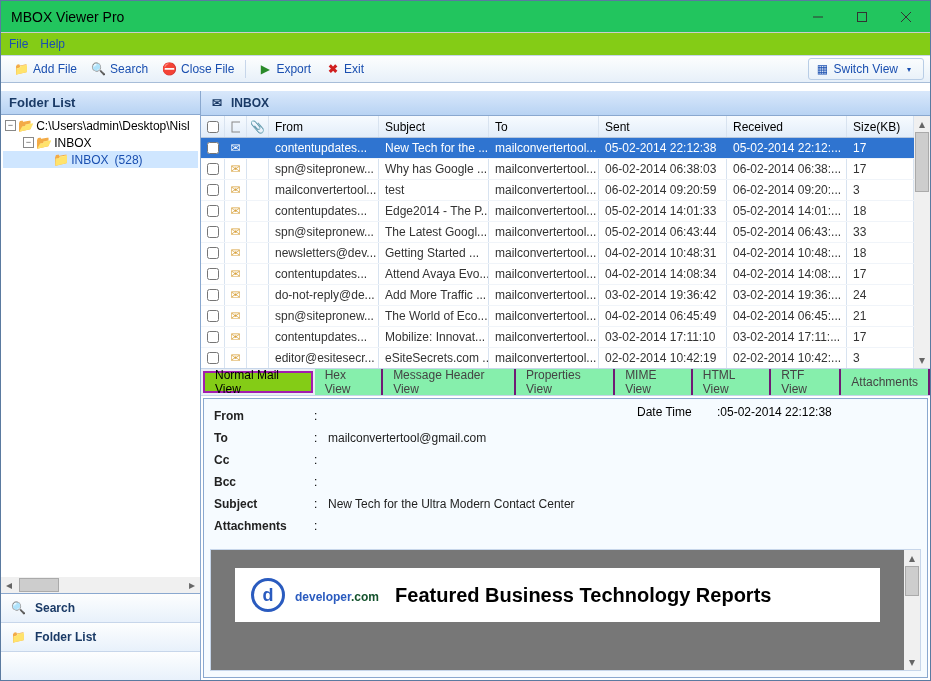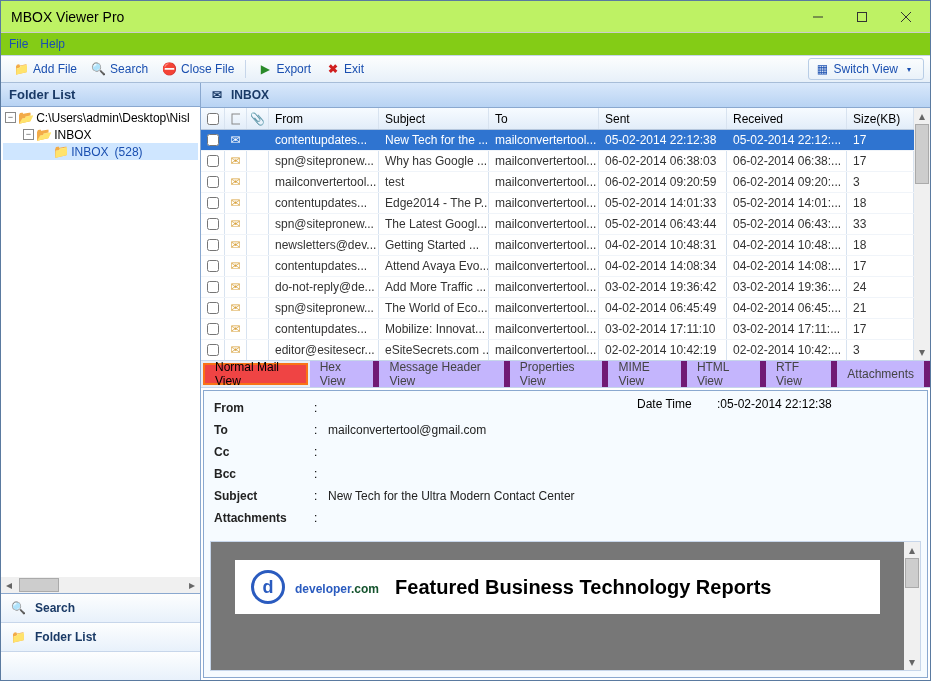--- a/index.html
+++ b/index.html
@@ -1,27 +1,27 @@
 <!DOCTYPE html>
 <html><head>
 <meta charset="utf-8">
 <style>
 * { box-sizing: border-box; margin: 0; padding: 0; font-family: "Segoe UI", Tahoma, sans-serif; font-size: 12px; }
 body { background: #fff; width: 931px; height: 681px; overflow: hidden; border: 1px solid #5a7aa0; display: flex; flex-direction: column; }
-.titlebar { height: 32px; display: flex; align-items: center; padding: 0 2px 0 10px; background: #bef264; border-bottom: 1px solid #ccc; }
+.titlebar { height: 32px; display: flex; align-items: center; padding: 0 2px 0 10px; background: #22c55e; border-bottom: 1px solid #ccc; }
 .titlebar .title { font-size: 14px; flex: 1; }
 .titlebar .win-btn { width: 44px; height: 28px; display: flex; align-items: center; justify-content: center; color: #333; }
 .menubar { height: 22px; display: flex; align-items: center; padding: 0 8px; gap: 12px; color: #1a4fb0; background: #84cc16; }
 .menubar span { cursor: default; }
 .toolbar { height: 28px; display: flex; align-items: center; background: linear-gradient(#fdfefe,#e7f0f9); border-top: 1px solid #c7d6ea; border-bottom: 1px solid #a7bdd8; padding: 0 6px; }
 .toolbar .tbtn { display: flex; align-items: center; gap: 3px; padding: 2px 6px; color: #1a4fb0; cursor: default; border: 1px solid transparent; border-radius: 3px; }
 .toolbar .sep { width: 1px; height: 18px; background: #c7d6ea; margin: 0 4px; }
 .toolbar .spacer { flex: 1; }
 .ico { width: 16px; height: 16px; display: inline-flex; align-items: center; justify-content: center; font-size: 12px; }
-.main { flex: 1; display: flex; min-height: 0; }
+.main { flex: 1; display: flex; min-height: 0; margin-top: 8px; }
 .left-panel { width: 200px; display: flex; flex-direction: column; border-right: 1px solid #8aa8cf; }
 .panel-header { background: linear-gradient(#d9e8fb,#b8d3f3); padding: 4px 8px; color: #1a3a66; font-weight: bold; font-size: 13px; border-bottom: 1px solid #8aa8cf; }
 .tree { flex: 1; background: #fff; padding: 2px; overflow: auto; position: relative; }
 .tree-row { display: flex; align-items: center; gap: 2px; padding: 1px 0; white-space: nowrap; }
 .tree-row .twisty { width: 11px; height: 11px; display: inline-flex; align-items: center; justify-content: center; border: 1px solid #888; font-size: 9px; line-height: 1; color: #555; }
 .tree-row .folder { color: #e7b94c; font-size: 13px; }
 .tree-row.selected { background: #cfe6ff; }
 .tree-row.selected .label { color: #1a4fb0; }
 .tree .hscroll { position: absolute; bottom: 0; left: 0; right: 0; height: 16px; background: #f0f0f0; display: flex; align-items: center; }
 .tree .hscroll .thumb { height: 14px; width: 40px; background: #cdcdcd; border: 1px solid #aaa; margin-left: 2px; }
@@ -47,22 +47,22 @@
 .grid-row { display: flex; height: 21px; align-items: center; border-bottom: 1px solid #f0f4f9; color: #333; }
 .grid-row.selected { background: #2f74d0; color: #fff; }
 .grid-row.selected .gc { border-right-color: transparent; }
 .envelope { font-size: 12px; color: #d9a441; }
 .grid-row.selected .envelope { color: #fff; }
 .vscroll { width: 16px; background: #f0f0f0; display: flex; flex-direction: column; }
 .vscroll .arrow { height: 16px; display: flex; align-items: center; justify-content: center; color: #666; }
 .vscroll .track { flex: 1; position: relative; }
 .vscroll .thumb { position: absolute; left: 1px; right: 1px; top: 0; height: 60px; background: #cdcdcd; border: 1px solid #aaa; }
 .tabs { display: flex; background: #e9eef4; border-top: 1px solid #c7d6ea; border-bottom: 1px solid #c7d6ea; height: 28px; align-items: stretch; }
-.tab { padding: 0 10px; display: flex; align-items: center; border-right: 6px solid #701a75; color: #444; background: #c4b5fd; cursor: default; }
-.tab.active { background: #ef4444; border: 2px solid #f97316; color: #000; margin: 2px; }
+.tab { padding: 0 10px; display: flex; align-items: center; border-right: 2px solid #701a75; color: #444; background: #86efac; cursor: default; }
+.tab.active { background: #84cc16; border: 2px solid #a21caf; color: #000; margin: 2px; }
 .preview { flex: 1; border: 1px solid #8aa8cf; margin: 2px; background: #f6fbff; display: flex; flex-direction: column; min-height: 0; }
 .meta { padding: 6px 10px; }
 .meta-row { display: flex; padding: 4px 0; }
 .meta-row .mlabel { width: 100px; font-weight: bold; color: #222; }
 .meta-row .mcolon { width: 14px; }
 .meta-row .mval { flex: 1; color: #222; }
 .meta-top { display: flex; }
 .meta-top .left-meta { flex: 1; }
 .meta-top .right-meta { width: 280px; display: flex; }
 .body-area { flex: 1; display: flex; background: #fff; margin: 6px; border: 1px solid #c7d6ea; min-height: 0; }

